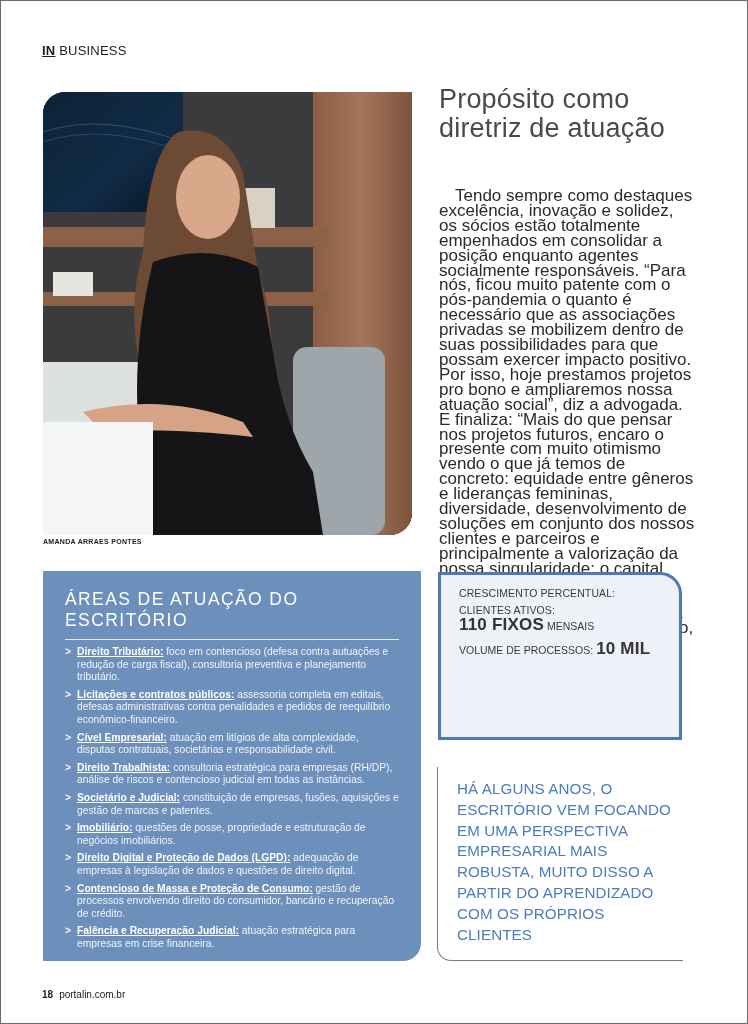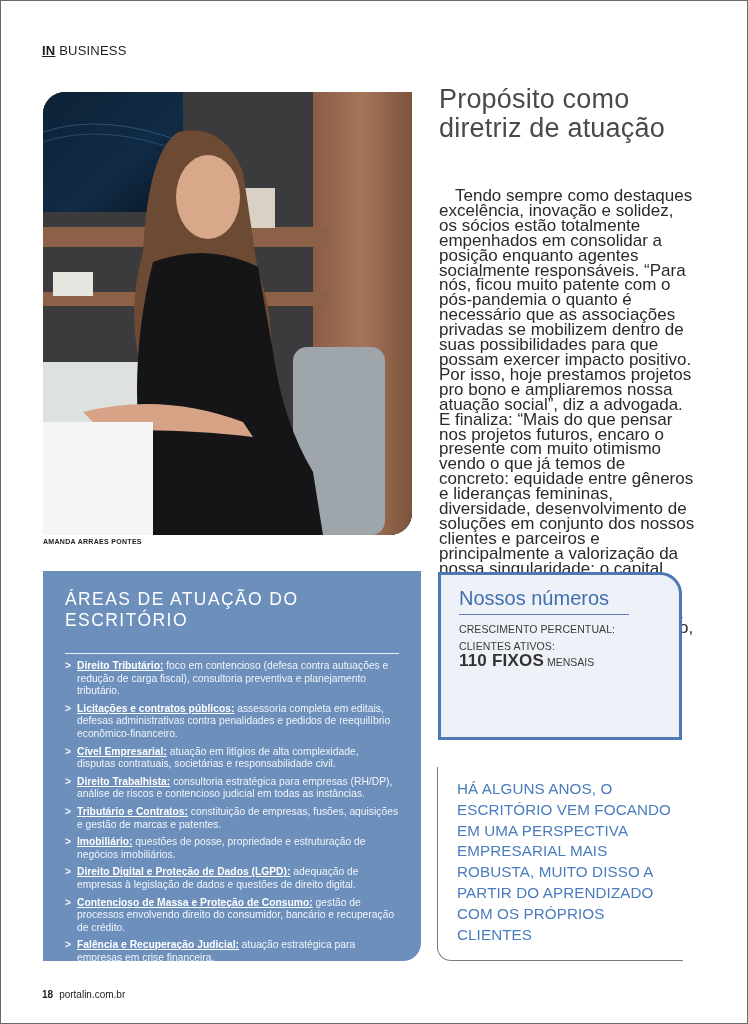--- a/index.html
+++ b/index.html
@@ -44,21 +44,21 @@
   
   .areas {
     position: absolute; left: 42px; top: 570px; width: 378px; height: 390px;
     background: #6d8fbc;
     border-radius: 0 0 18px 0;
     padding: 18px 22px 0 22px;
     color: #ffffff;
   }
   .areas h2 {
     font-weight: 400; font-size: 17.5px; letter-spacing: 1.4px;
-    padding-left: 0; padding-bottom: 22px;
+    padding-left: 0; padding-bottom: 8px;
     border-bottom: 1px solid #e8eef7;
     margin-bottom: 6px;
   }
   .area-item {
     position: relative; padding-left: 12px;
     font-size: 10.3px; line-height: 12.6px; margin-bottom: 5px;
     color: #f2f5fa;
   }
   .area-item .chev { position: absolute; left: 0; top: 0; font-weight: 700; }
   .area-item b { font-weight: 700; color: #ffffff; text-decoration: underline; }
@@ -140,31 +140,31 @@
 
 <h1 class="article-title">Propósito como diretriz de atuação</h1>
 <p class="article-body">Tendo sempre como destaques excelência, inovação e solidez, os sócios estão totalmente empenhados em consolidar a posição enquanto agentes socialmente responsáveis. “Para nós, ficou muito patente com o pós-pandemia o quanto é necessário que as associações privadas se mobilizem dentro de suas possibilidades para que possam exercer impacto positivo. Por isso, hoje prestamos projetos pro bono e ampliaremos nossa atuação social”, diz a advogada. E finaliza: “Mais do que pensar nos projetos futuros, encaro o presente com muito otimismo vendo o que já temos de concreto: equidade entre gêneros e lideranças femininas, diversidade, desenvolvimento de soluções em conjunto dos nossos clientes e parceiros e principalmente a valorização da nossa singularidade: o capital humano do RAA”. Em um mercado cada vez mais complexo, o diferencial não está apenas no conhecimento jurídico, mas na capacidade de transformá-lo em estratégia.</p>
 
 <div class="areas">
   <h2>ÁREAS DE ATUAÇÃO DO ESCRITÓRIO</h2>
   <div class="area-item"><span class="chev">&gt;</span><b>Direito Tributário:</b><span> foco em contencioso (defesa contra autuações e redução de carga fiscal), consultoria preventiva e planejamento tributário.</span></div>
   <div class="area-item"><span class="chev">&gt;</span><b>Licitações e contratos públicos:</b><span> assessoria completa em editais, defesas administrativas contra penalidades e pedidos de reequilíbrio econômico-financeiro.</span></div>
   <div class="area-item"><span class="chev">&gt;</span><b>Cível Empresarial:</b><span> atuação em litígios de alta complexidade, disputas contratuais, societárias e responsabilidade civil.</span></div>
   <div class="area-item"><span class="chev">&gt;</span><b>Direito Trabalhista:</b><span> consultoria estratégica para empresas (RH/DP), análise de riscos e contencioso judicial em todas as instâncias.</span></div>
-  <div class="area-item"><span class="chev">&gt;</span><b>Tributário e Contratos:</b><span> constituição de empresas, fusões, aquisições e gestão de marcas e patentes.</span></div>
+  <div class="area-item"><span class="chev">&gt;</span><b>Societário e Judicial:</b><span> constituição de empresas, fusões, aquisições e gestão de marcas e patentes.</span></div>
   <div class="area-item"><span class="chev">&gt;</span><b>Imobiliário:</b><span> questões de posse, propriedade e estruturação de negócios imobiliários.</span></div>
   <div class="area-item"><span class="chev">&gt;</span><b>Direito Digital e Proteção de Dados (LGPD):</b><span> adequação de empresas à legislação de dados e questões de direito digital.</span></div>
   <div class="area-item"><span class="chev">&gt;</span><b>Contencioso de Massa e Proteção de Consumo:</b><span> gestão de processos envolvendo direito do consumidor, bancário e recuperação de crédito.</span></div>
   <div class="area-item"><span class="chev">&gt;</span><b>Falência e Recuperação Judicial:</b><span> atuação estratégica para empresas em crise financeira.</span></div>
 </div>
 
 <div class="numbers">
-  <h3>Nossos números</h3>
   <div class="stat-label">CRESCIMENTO PERCENTUAL:</div>
   <div class="stat-gap"></div>
   <div class="stat-label">CLIENTES ATIVOS:</div>
   <div class="stat-line"><span class="stat-big">110 FIXOS</span><span> MENSAIS</span></div>
   <div class="stat-gap"></div>
+  <div class="stat-line"><span>VOLUME DE PROCESSOS: </span><span class="stat-big">10 MIL</span></div>
 </div>
 
 <div class="quote">HÁ ALGUNS ANOS, O ESCRITÓRIO VEM FOCANDO EM UMA PERSPECTIVA EMPRESARIAL MAIS ROBUSTA, MUITO DISSO A PARTIR DO APRENDIZADO COM OS PRÓPRIOS CLIENTES</div>
 
 <div class="footer"><b>18</b><span>portalin.com.br</span></div>
 
 </body></html>

